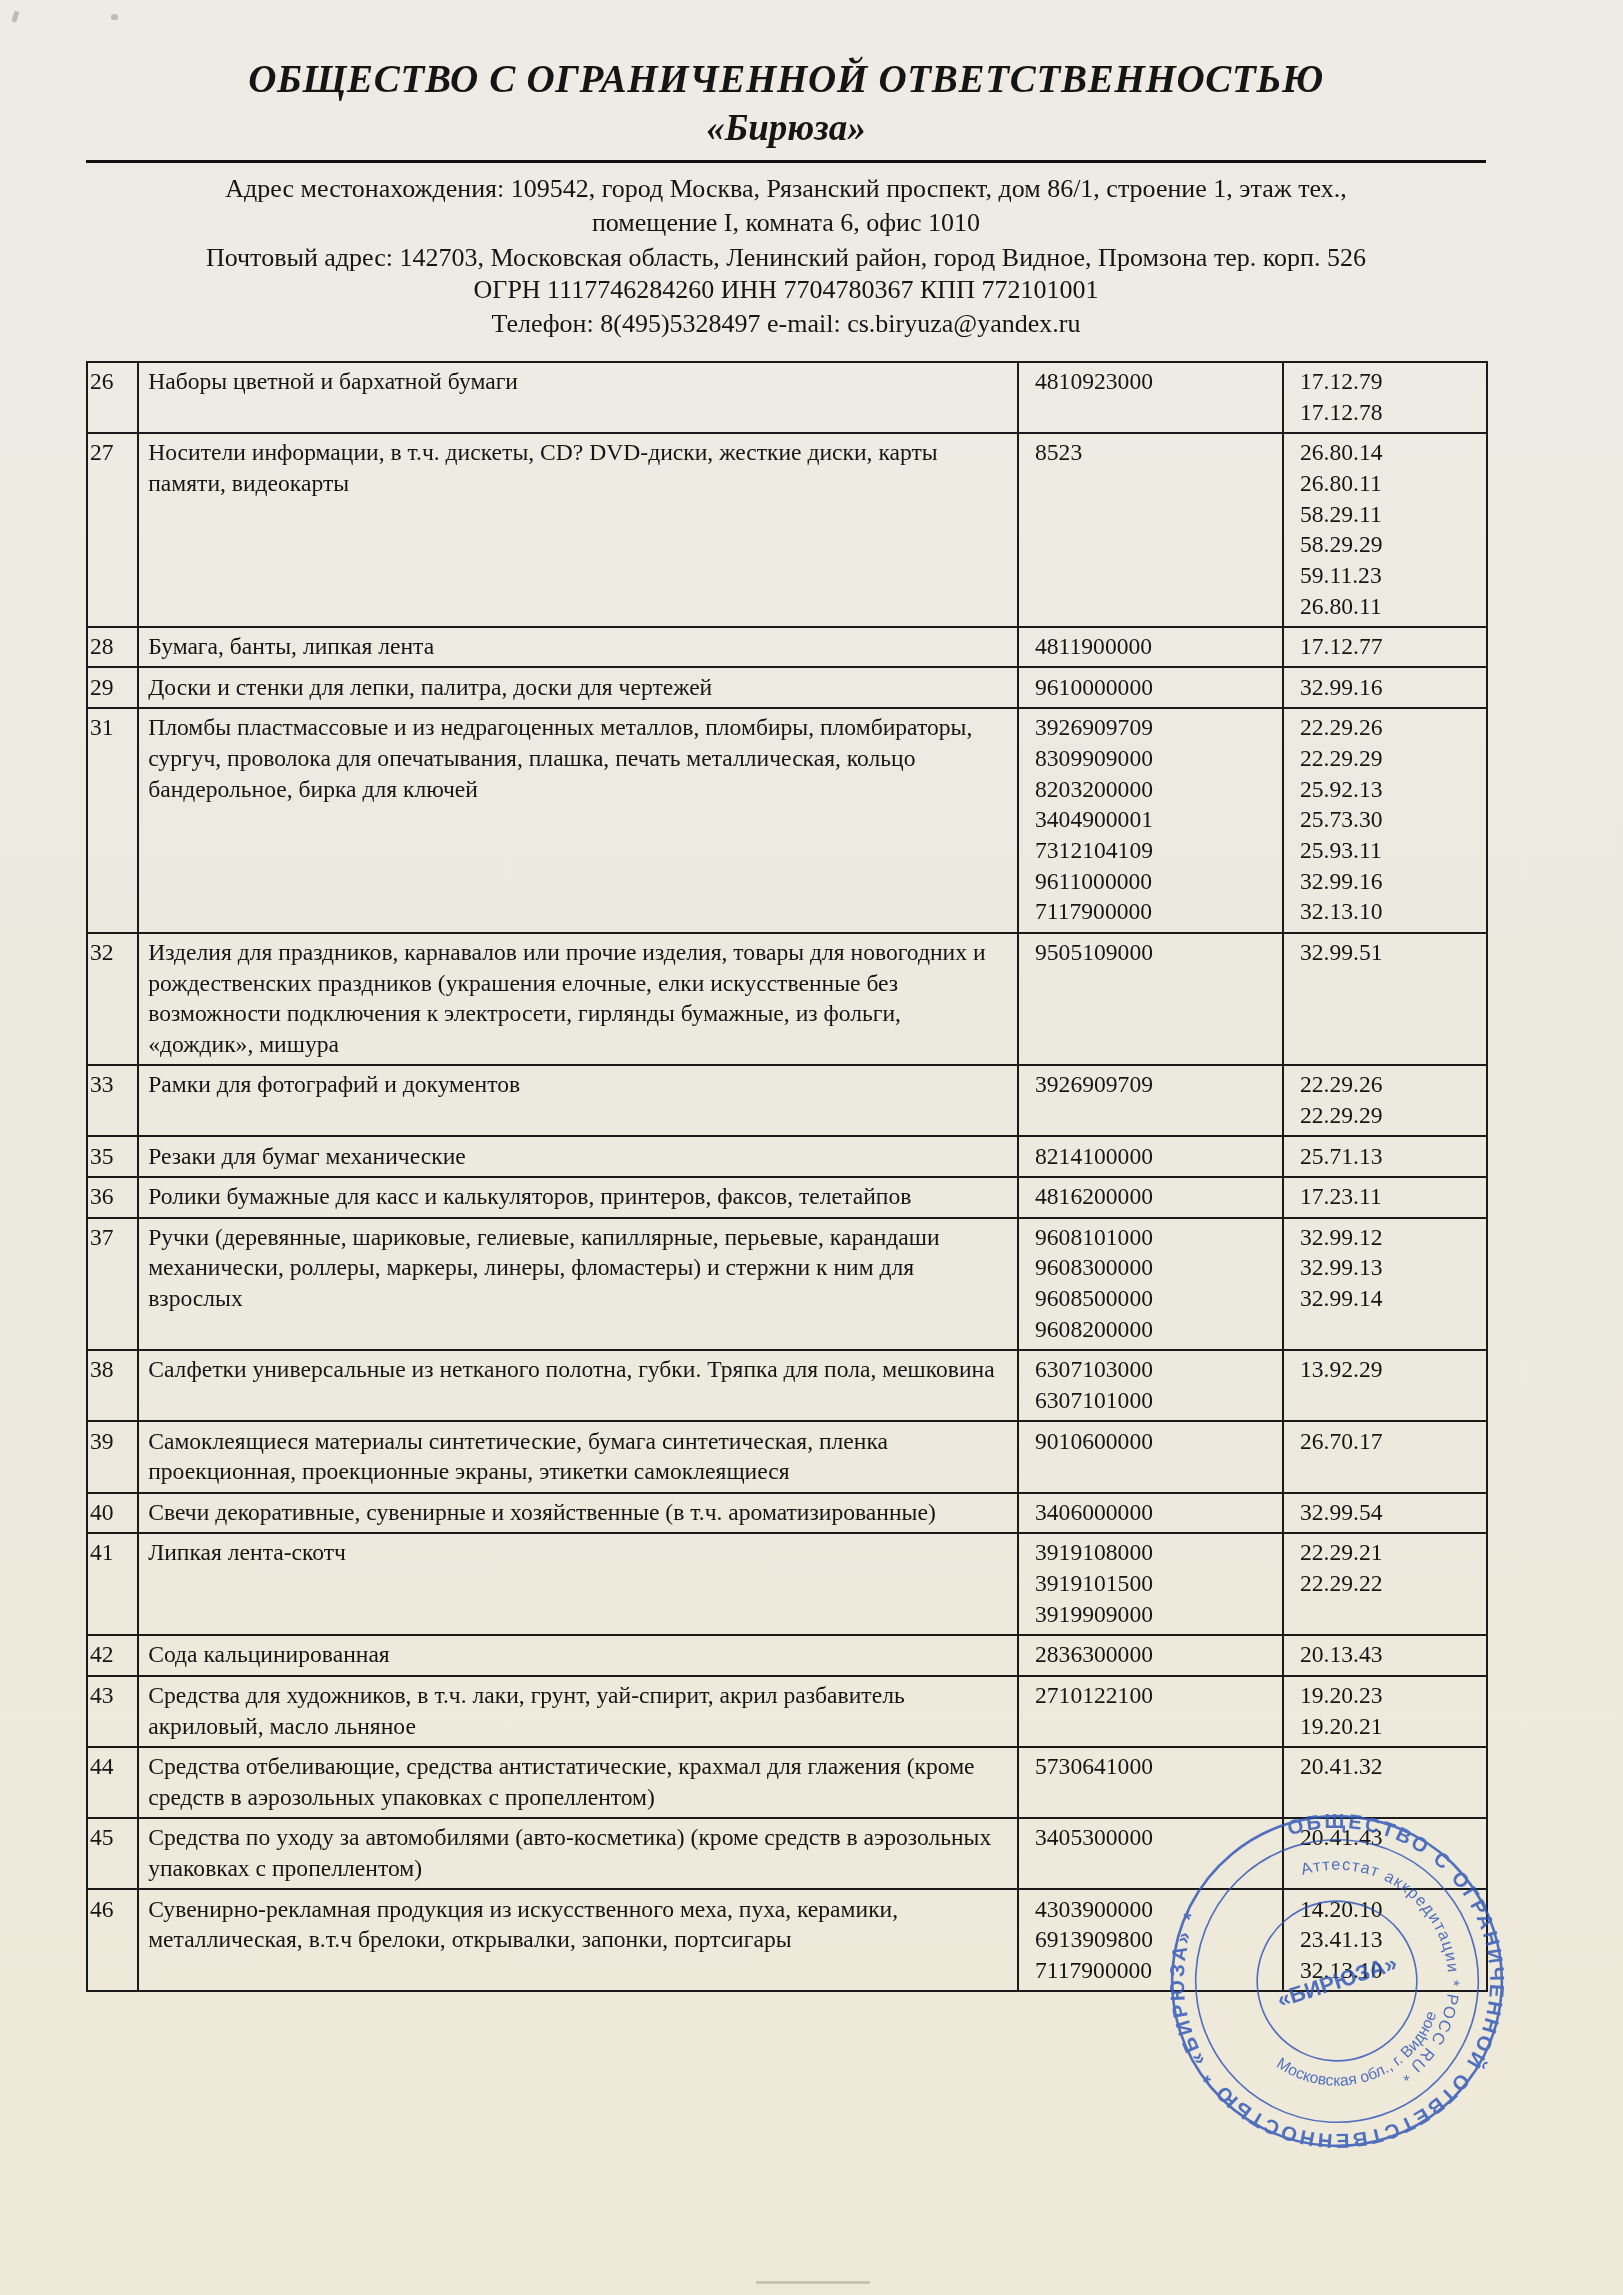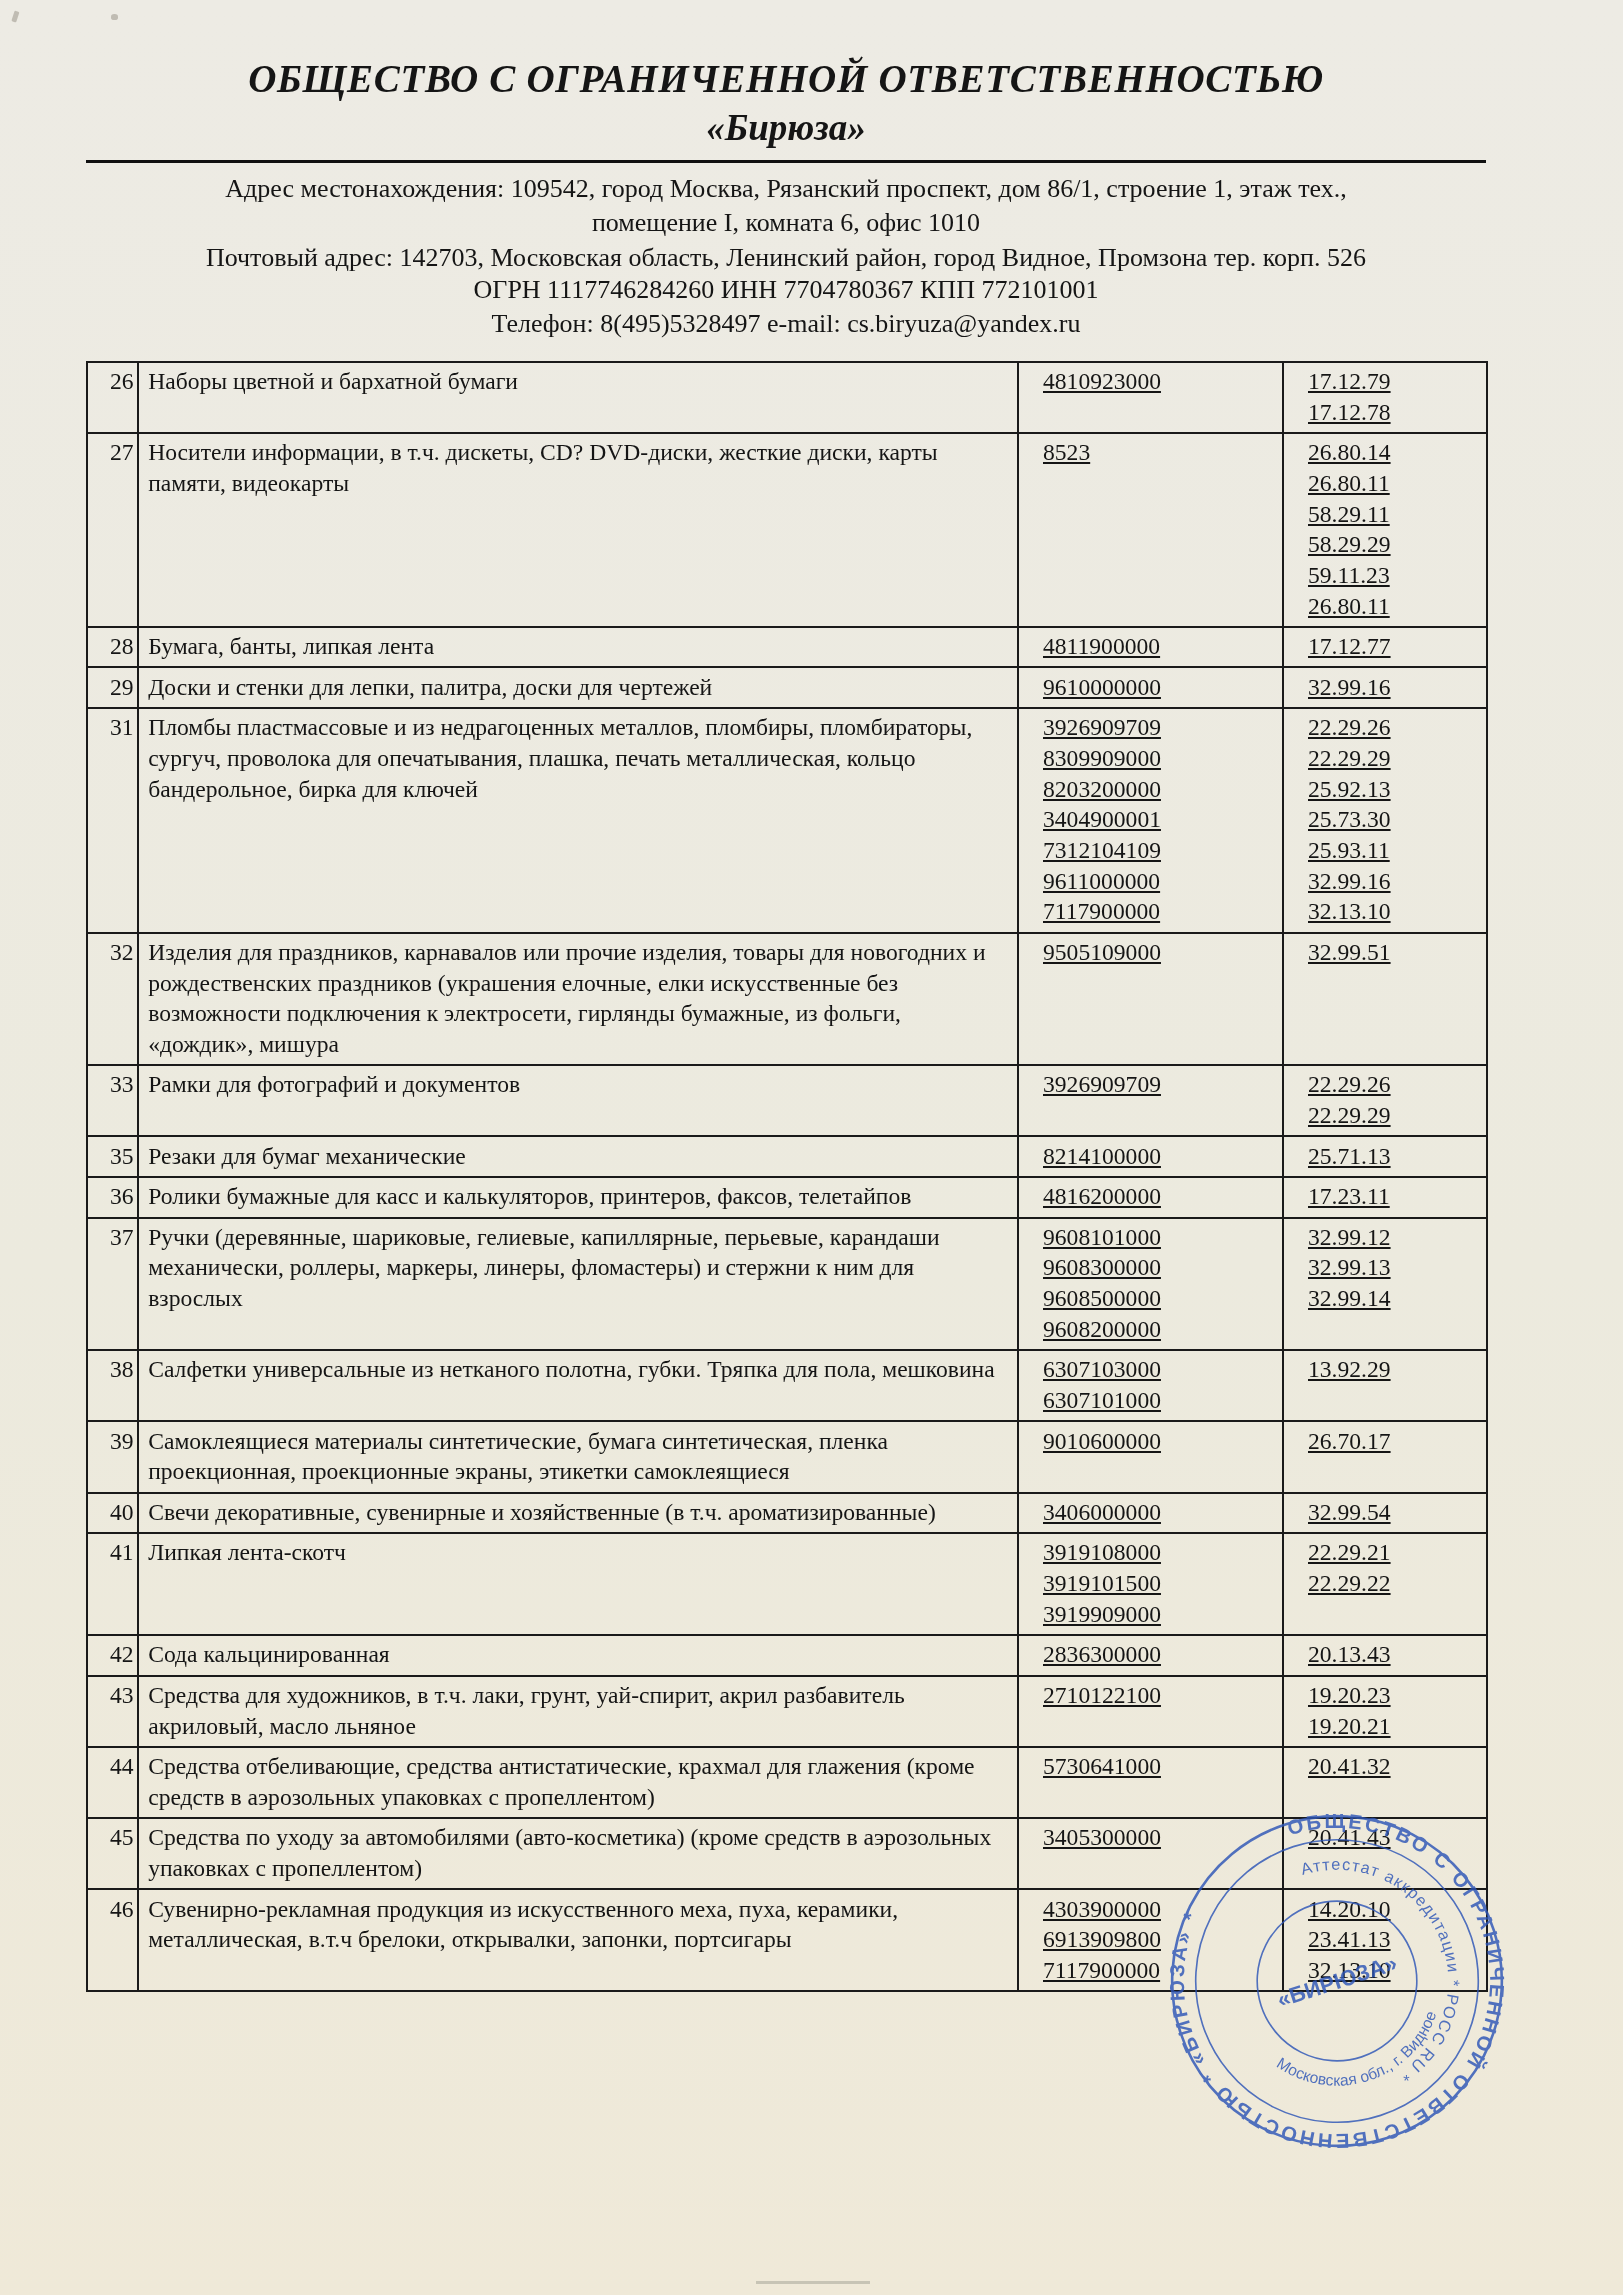--- a/index.html
+++ b/index.html
@@ -51,22 +51,22 @@
 
   .table-wrap { margin: 22px 0 0 86px; width: 1400px; }
   table { border-collapse: collapse; width: 100%; table-layout: fixed; }
   td {
     border: 2px solid #1a1a1a;
     vertical-align: top;
     font-size: 23.6px;
     line-height: 1.30;
     padding: 3.3px 7.9px 4.6px 9.2px;
   }
-  td.num  { padding-left: 22px; }
-  td.codes, td.okved { white-space: pre-line; padding-left: 24px; text-decoration: underline; }
+  td.num  { padding-left: 2px; }
+  td.codes, td.okved { white-space: pre-line; padding-left: 16px; }
 
   .stamp {
     position: absolute;
     left: 1163px;
     top: 1807px;
     width: 348px;
     height: 348px;
     transform: rotate(-18deg);
     opacity: 0.82;
     pointer-events: none;

